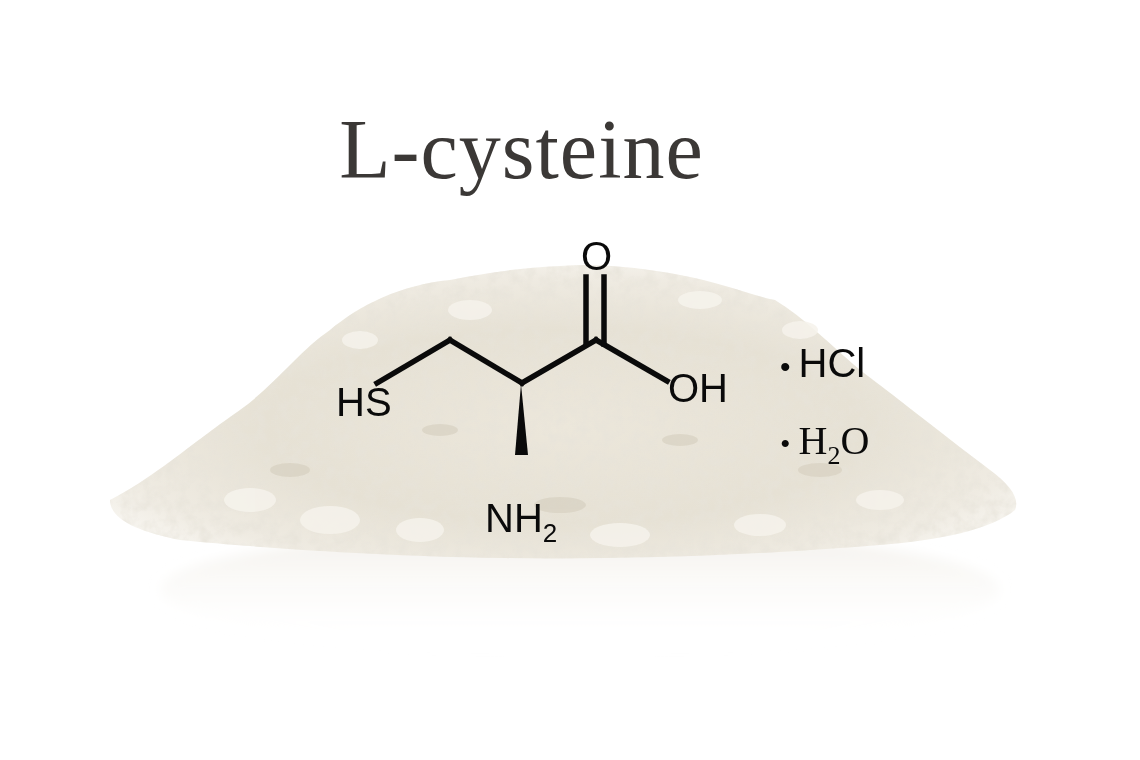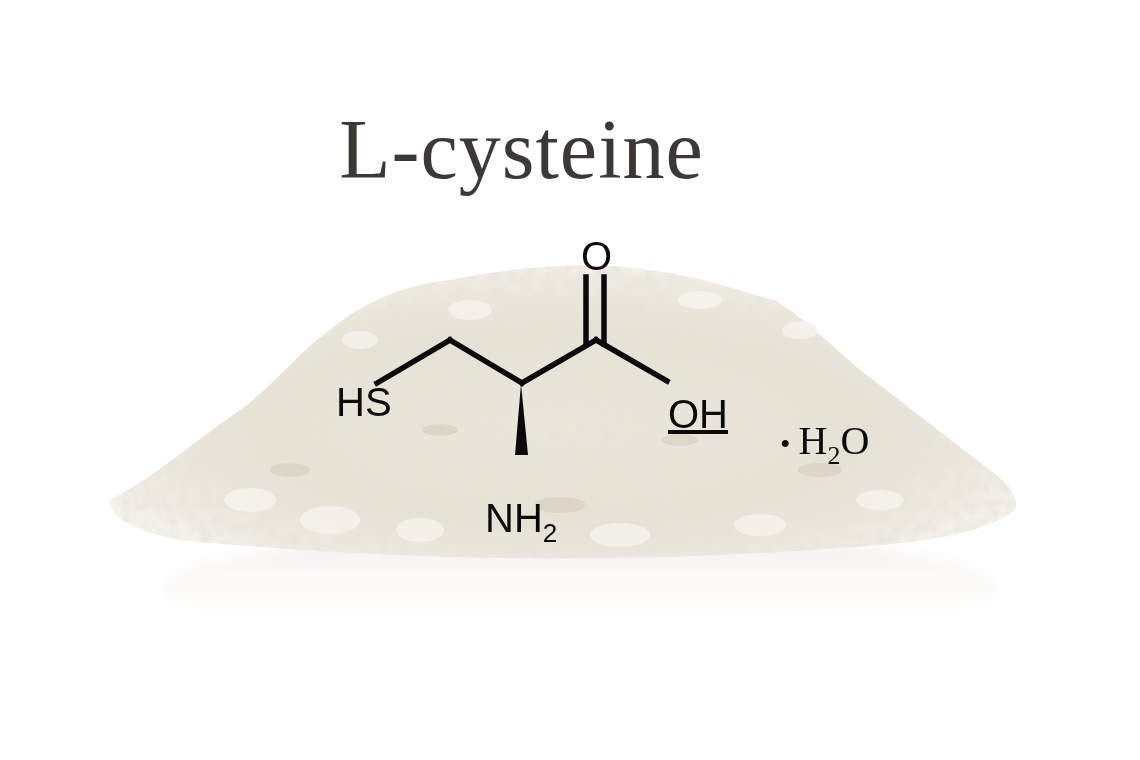--- a/index.html
+++ b/index.html
@@ -116,25 +116,28 @@
       <line x1="586" y1="344" x2="586" y2="277"></line>
       <line x1="604" y1="344" x2="604" y2="277"></line>
     </g>
     <polygon points="521,384 515,455 528,455" fill="#0a0a0a"></polygon>
   </svg>
 
   <div class="label" style="left:336px;top:382px;">HS</div>
 
   <div class="label" style="left:581px;top:236px;">O</div>
 
-  <div class="label" style="left:668px;top:394px;text-decoration:underline;">OH</div>
+  <div class="label" style="left:668px;top:368px;">OH</div>
 
   <div class="label" style="left:485px;top:462px;margin-top:36px;">
     <span>NH</span><sub>2</sub>
   </div>
 
+  <div class="label" style="left:780px;top:343px;">
+    <span style="font-size:30px;margin-right:8px;">•</span><span>HCl</span>
+  </div>
 
   <div class="label" style="left:780px;top:421px;font-family:Liberation Serif, serif;">
     <span style="font-size:30px;margin-right:8px;">•</span><span>H</span><sub>2</sub><span>O</span>
   </div>
 </div>
 
 <div class="title">L-cysteine</div>
 
 </body></html>

